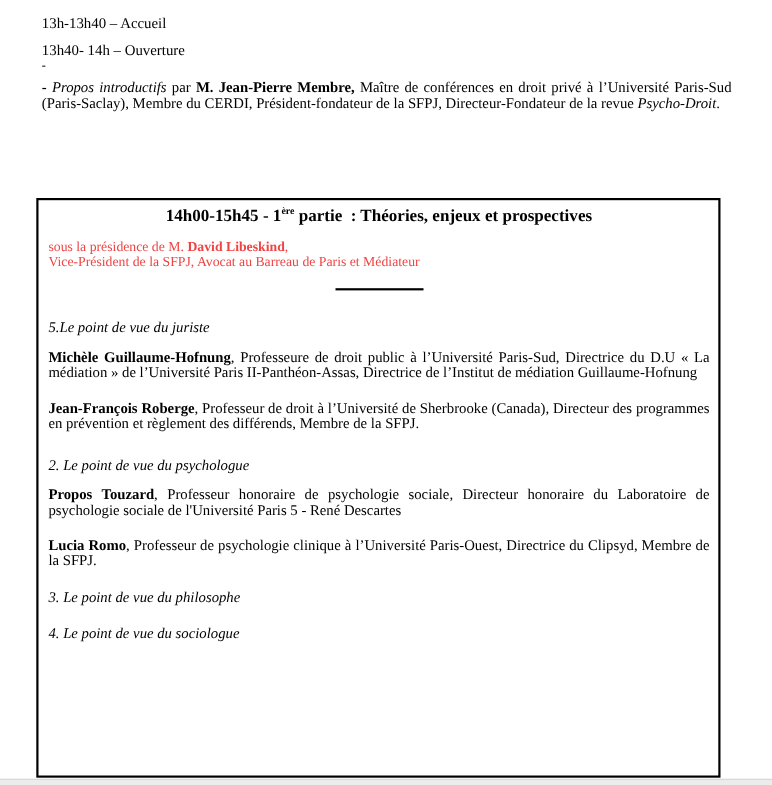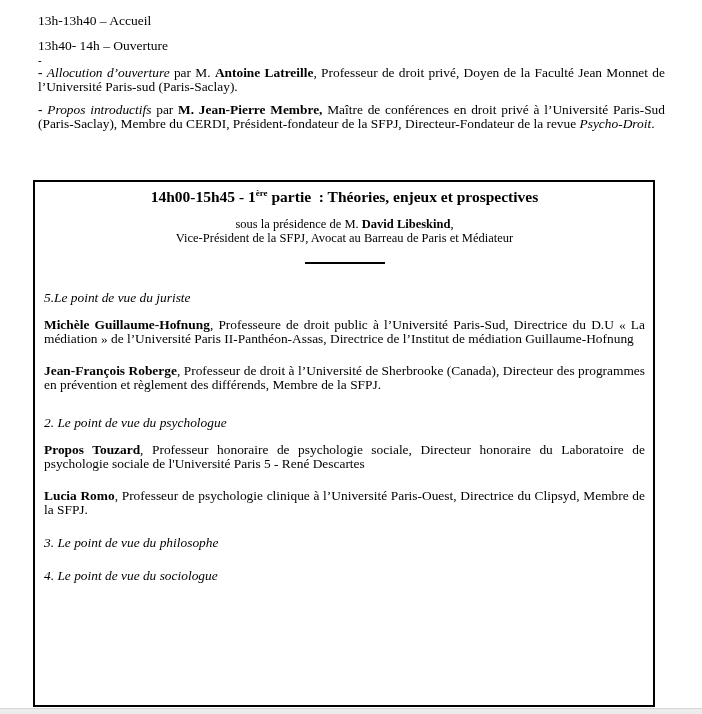--- a/index.html
+++ b/index.html
@@ -20,39 +20,38 @@
   .i{font-style:italic;}
 
   .session-box{
     position:absolute;left:33px;top:180px;width:622px;height:527px;
     border:2px solid #000;box-sizing:border-box;
     padding:2px 8px 0 9px;background:#fff;
   }
   .title{margin:3px 0 0;text-align:center;font-weight:bold;
          font-size:15.5px;line-height:19px;}
   .title sup{font-size:9px;line-height:0;vertical-align:super;}
-  .chair{margin-top:11px;text-align:center;font-size:12.5px;line-height:14px;color:#000000;}
+  .chair{margin-top:11px;text-align:left;font-size:12.5px;line-height:14px;color:#ef4444;}
   .chair p{margin:0;}
   .sep{width:80px;height:0;border-top:2px solid #000;margin:17px auto 0;}
   .bheading{font-style:italic;font-size:13.4px;line-height:14px;margin:0;text-align:left;}
   .bpara{margin:0;font-size:13.4px;line-height:14px;text-align:justify;}
 
   .bottom-strip{
     position:absolute;left:0;right:0;bottom:0;height:5px;
     background:#ececec;border-top:1px solid #d6d6d6;
   }
 </style>
 </head>
 <body>
 
 <div class="content">
   <p class="sched first">13h-13h40 – Accueil</p>
   <p class="sched second">13h40- 14h – Ouverture</p>
   <p class="stray">-</p>
-  <p class="para p-alloc"><span class="b">- </span><span class="i">Allocution d’ouverture</span><span> par M. </span><span class="b">Antoine Latreille</span><span>, Professeur de droit privé, Doyen de la Faculté Jean Monnet de l’Université Paris-sud (Paris-Saclay).</span></p>
   <p class="para p-propos"><span class="b">- </span><span class="i">Propos introductifs</span><span> par </span><span class="b">M. Jean-Pierre Membre,</span><span> Maître de conférences en droit privé à l’Université Paris-Sud (Paris-Saclay), Membre du CERDI, Président-fondateur de la SFPJ, Directeur-Fondateur de la revue </span><span class="i">Psycho-Droit</span><span>.</span></p>
 </div>
 
 <div class="session-box">
   <h2 class="title"><span>14h00-15h45 - 1</span><sup>ère</sup><span> partie&nbsp; : Théories, enjeux et prospectives</span></h2>
 
   <div class="chair">
     <p><span>sous la présidence de M. </span><span class="b">David Libeskind</span><span>,</span></p>
     <p>Vice-Président de la SFPJ, Avocat au Barreau de Paris et Médiateur</p>
   </div>

